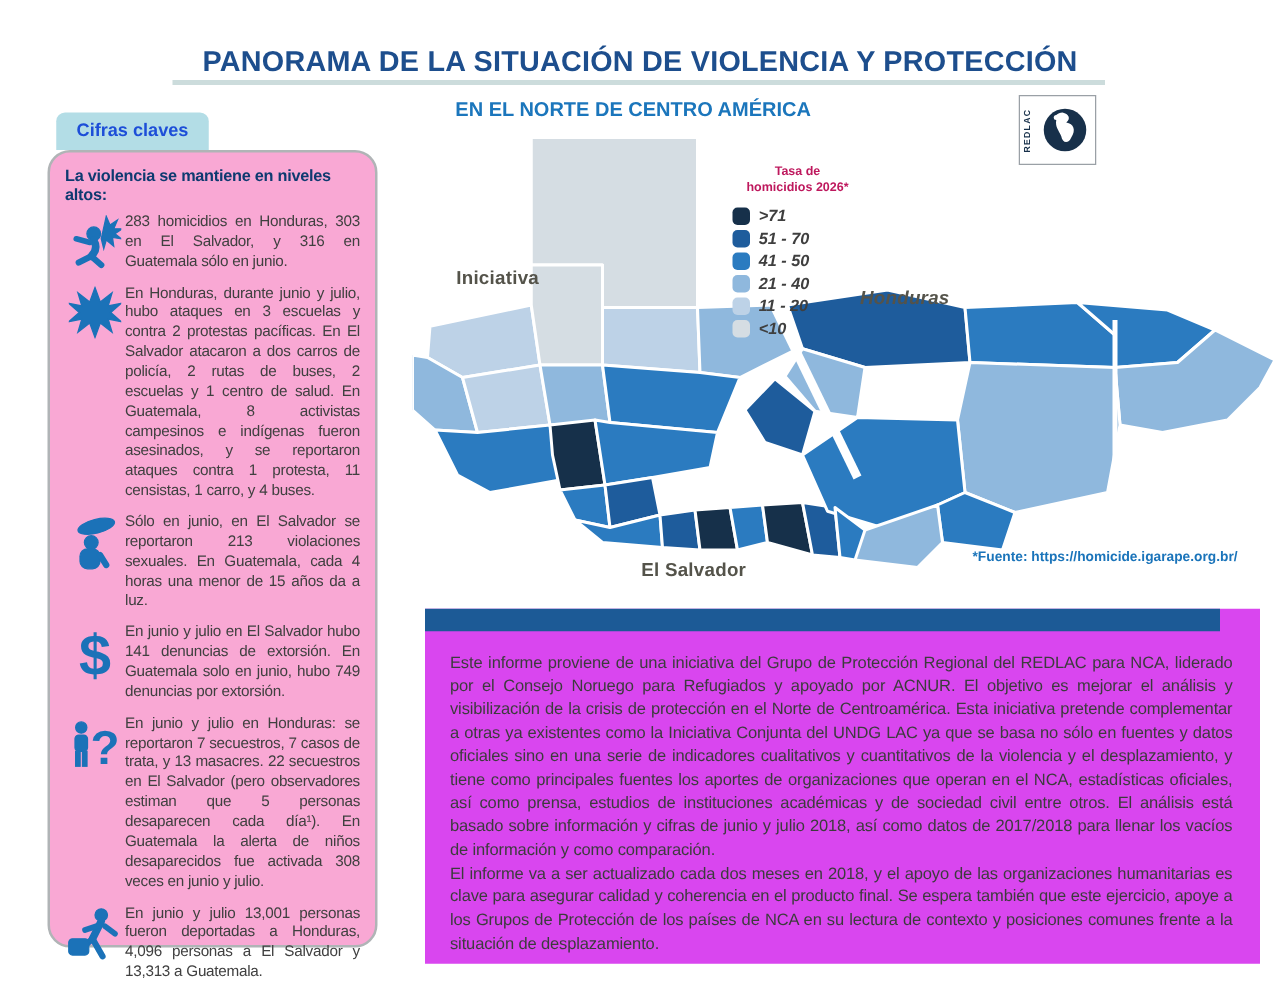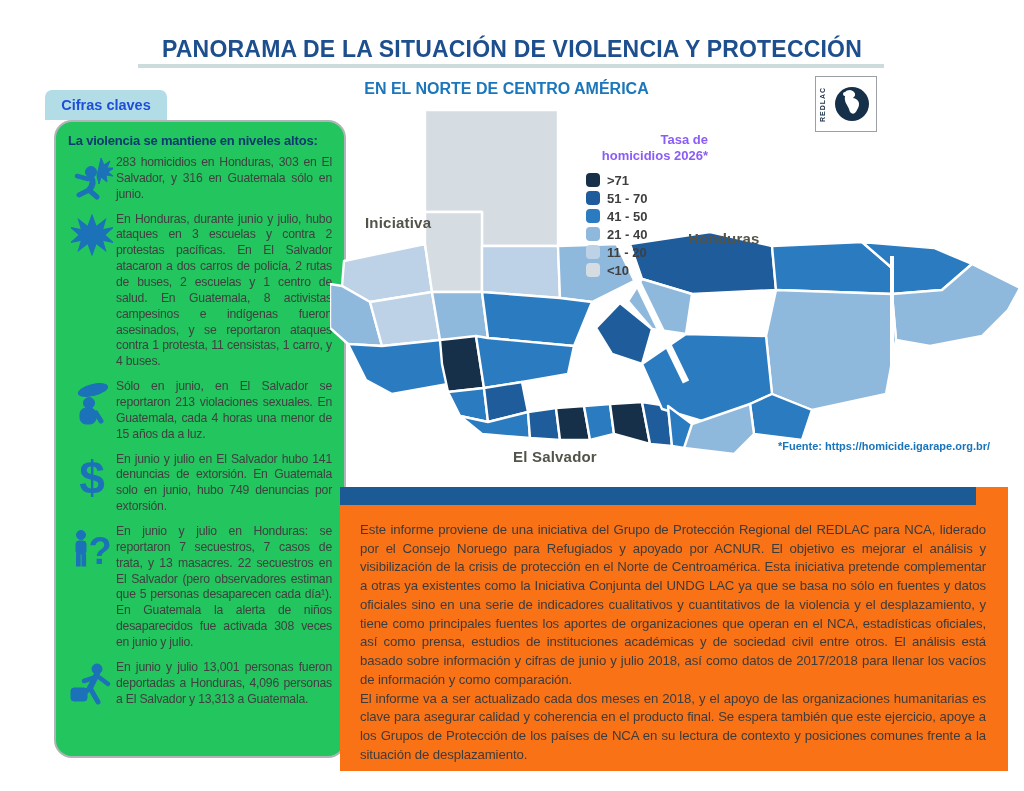--- a/index.html
+++ b/index.html
@@ -14,45 +14,45 @@
               font-size:16px; font-weight:bold; color:#1b76bc; }
   .logo { position:absolute; left:815px; top:76px; width:62px; height:56px; border:1px solid #9aa0a6;
           background:#fff; display:flex; align-items:center; }
   .logo-vtext { width:14px; height:100%; display:flex; align-items:center; justify-content:center; }
   .logo-vtext span { transform:rotate(-90deg); font-size:7px; font-weight:bold; color:#17304a; letter-spacing:1px; }
 
   
   .tab { position:absolute; left:45px; top:90px; width:122px; height:30px; background:#b3dde6;
          border-radius:7px 7px 0 0; display:flex; align-items:center; justify-content:center;
          font-size:14.5px; font-weight:bold; color:#1d4ed8; }
-  .sidebox { position:absolute; left:38px; top:120px; width:292px; height:638px;
-             border:2px solid #b0b4b6; border-radius:18px; background:#22c55e; padding:11px 12px 8px 12px;margin-left:16px; }
+  .sidebox { position:absolute; left:38px; top:120px; width:264px; height:638px;
+             border:2px solid #b0b4b6; border-radius:18px; background:#f9a8d4; padding:11px 12px 8px 12px; }
   .sidebox h2 { font-size:13px; font-weight:bold; color:#0e3a70; margin-bottom:7px; letter-spacing:-0.2px; }
   .kitem { display:flex; align-items:flex-start; margin-bottom:9px; }
   .kicon { flex:0 0 48px; display:flex; justify-content:center; padding-top:2px; }
   .ktext { flex:1; font-size:12.2px; line-height:1.3; color:#404040; text-align:justify; letter-spacing:-0.2px; }
   .blue-ic { fill:#1b72b8; stroke:#1b72b8; }
 
   
   .map-wrap { position:absolute; left:330px; top:96px; width:692px; height:388px; }
   .map-svg { position:absolute; left:0; top:0; }
   .map-svg polygon { stroke:#ffffff; stroke-width:2.4; stroke-linejoin:round; }
   .m0{fill:var(--m0);} .m1{fill:var(--m1);} .m2{fill:var(--m2);}
   .m3{fill:var(--m3);} .m4{fill:var(--m4);} .m5{fill:var(--m5);}
   .legend { position:absolute; left:238px; top:36px; width:140px; }
-  .legend-title { text-align:right; font-size:13px; font-weight:bold; color:#8b5cf6; line-height:1.25; }
+  .legend-title { text-align:center; font-size:10px; font-weight:bold; color:#be185d; line-height:1.25; }
   .legend-rows { margin-top:8px; margin-left:18px; }
   .legend-row { display:flex; align-items:center; margin-bottom:3px; }
   .swatch { width:14px; height:14px; border-radius:4px; margin-right:7px; }
-  .legend-label { font-size:13px; font-weight:bold; color:#3f3f3f; }
+  .legend-label { font-size:13px; font-weight:bold; color:#3f3f3f;font-style:italic; }
   .country-label { position:absolute; font-size:15px; font-weight:bold; color:#54534a; letter-spacing:0.2px; }
   .src { position:absolute; left:448px; top:344px; font-size:11px; font-weight:bold; color:#1a74ba; }
 
   
-  .panel { position:absolute; left:340px; top:487px; width:668px; height:284px; background:#f97316; }
+  .panel { position:absolute; left:340px; top:487px; width:668px; height:284px; background:#d946ef; }
   .panel-bar { width:636px; height:18px; background:#1c5a96; }
   .panel-body { padding:16px 22px 0 20px; }
   .panel-body p { font-size:13.2px; line-height:1.42; color:#3c3c3c; text-align:justify; letter-spacing:-0.1px; }
   .panel-body p + p { }
 </style>
 </head>
 <body>
 
 <div class="page">
 
@@ -219,21 +219,21 @@
           <span class="legend-label">11 - 20</span>
         </div>
         <div class="legend-row">
           <span class="swatch" style="background-color: rgb(213, 221, 227);"></span>
           <span class="legend-label">&lt;10</span>
         </div>
       </div>
     </div>
 
     <div class="country-label" style="left:35px; top:118px;">Iniciativa</div>
-    <div class="country-label" style="left:358px; top:134px;">Honduras</div>
+    <div class="country-label" style="left:358px; top:134px;font-style:italic;">Honduras</div>
     <div class="country-label" style="left:183px; top:352px;">El Salvador</div>
 
     <div class="src">*Fuente: https://homicide.igarape.org.br/</div>
   </div>
 
   <div class="panel">
     <div class="panel-bar"></div>
     <div class="panel-body">
       <p>Este informe proviene de una iniciativa del Grupo de Protección Regional del REDLAC para NCA, liderado por el Consejo Noruego para Refugiados y apoyado por ACNUR. El objetivo es mejorar el análisis y visibilización de la crisis de protección en el Norte de Centroamérica. Esta iniciativa pretende complementar a otras ya existentes como la Iniciativa Conjunta del UNDG LAC ya que se basa no sólo en fuentes y datos oficiales sino en una serie de indicadores cualitativos y cuantitativos de la violencia y el desplazamiento, y tiene como principales fuentes los aportes de organizaciones que operan en el NCA, estadísticas oficiales, así como prensa, estudios de instituciones académicas y de sociedad civil entre otros. El análisis está basado sobre información y cifras de junio y julio 2018, así como datos de 2017/2018 para llenar los vacíos de información y como comparación.</p>
       <p>El informe va a ser actualizado cada dos meses en 2018, y el apoyo de las organizaciones humanitarias es clave para asegurar calidad y coherencia en el producto final. Se espera también que este ejercicio, apoye a los Grupos de Protección de los países de NCA en su lectura de contexto y posiciones comunes frente a la situación de desplazamiento.</p>

